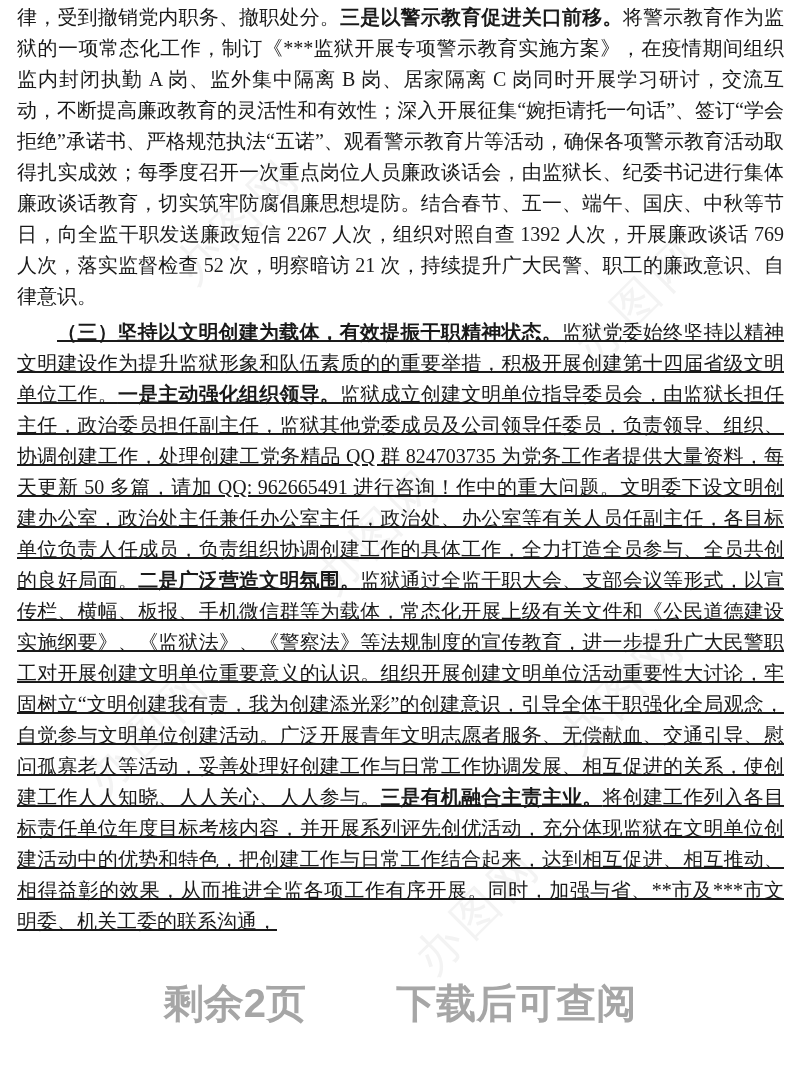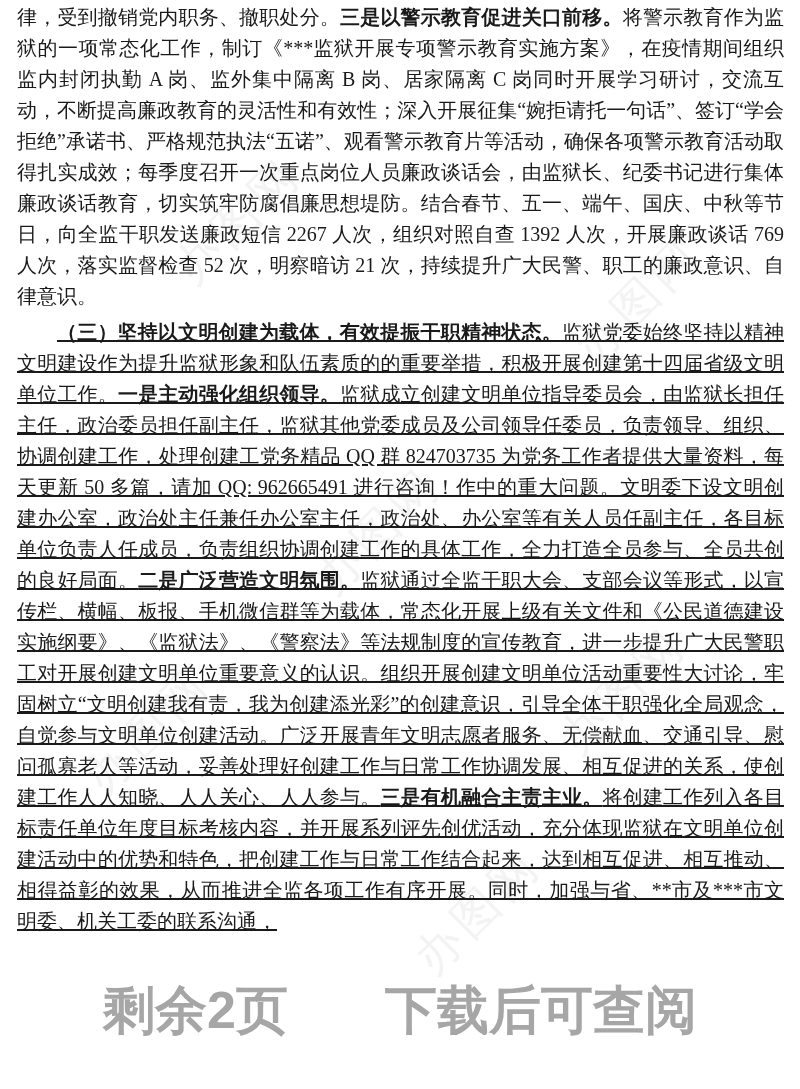--- a/index.html
+++ b/index.html
@@ -61,21 +61,21 @@
     margin-top: 20px;
   }
 
   .footer {
     position: absolute;
     left: 0;
     right: 0;
     top: 976px;
     text-align: center;
     color: #a6a6a6;
-    font-size: 52px;
+    font-size: 40px;
     font-weight: 700;
     font-family: "Liberation Sans", "DejaVu Sans", sans-serif;
     white-space: nowrap;
   }
   .footer .gap {
     display: inline-block;
     width: 68px;
   }
 </style>
 </head>

